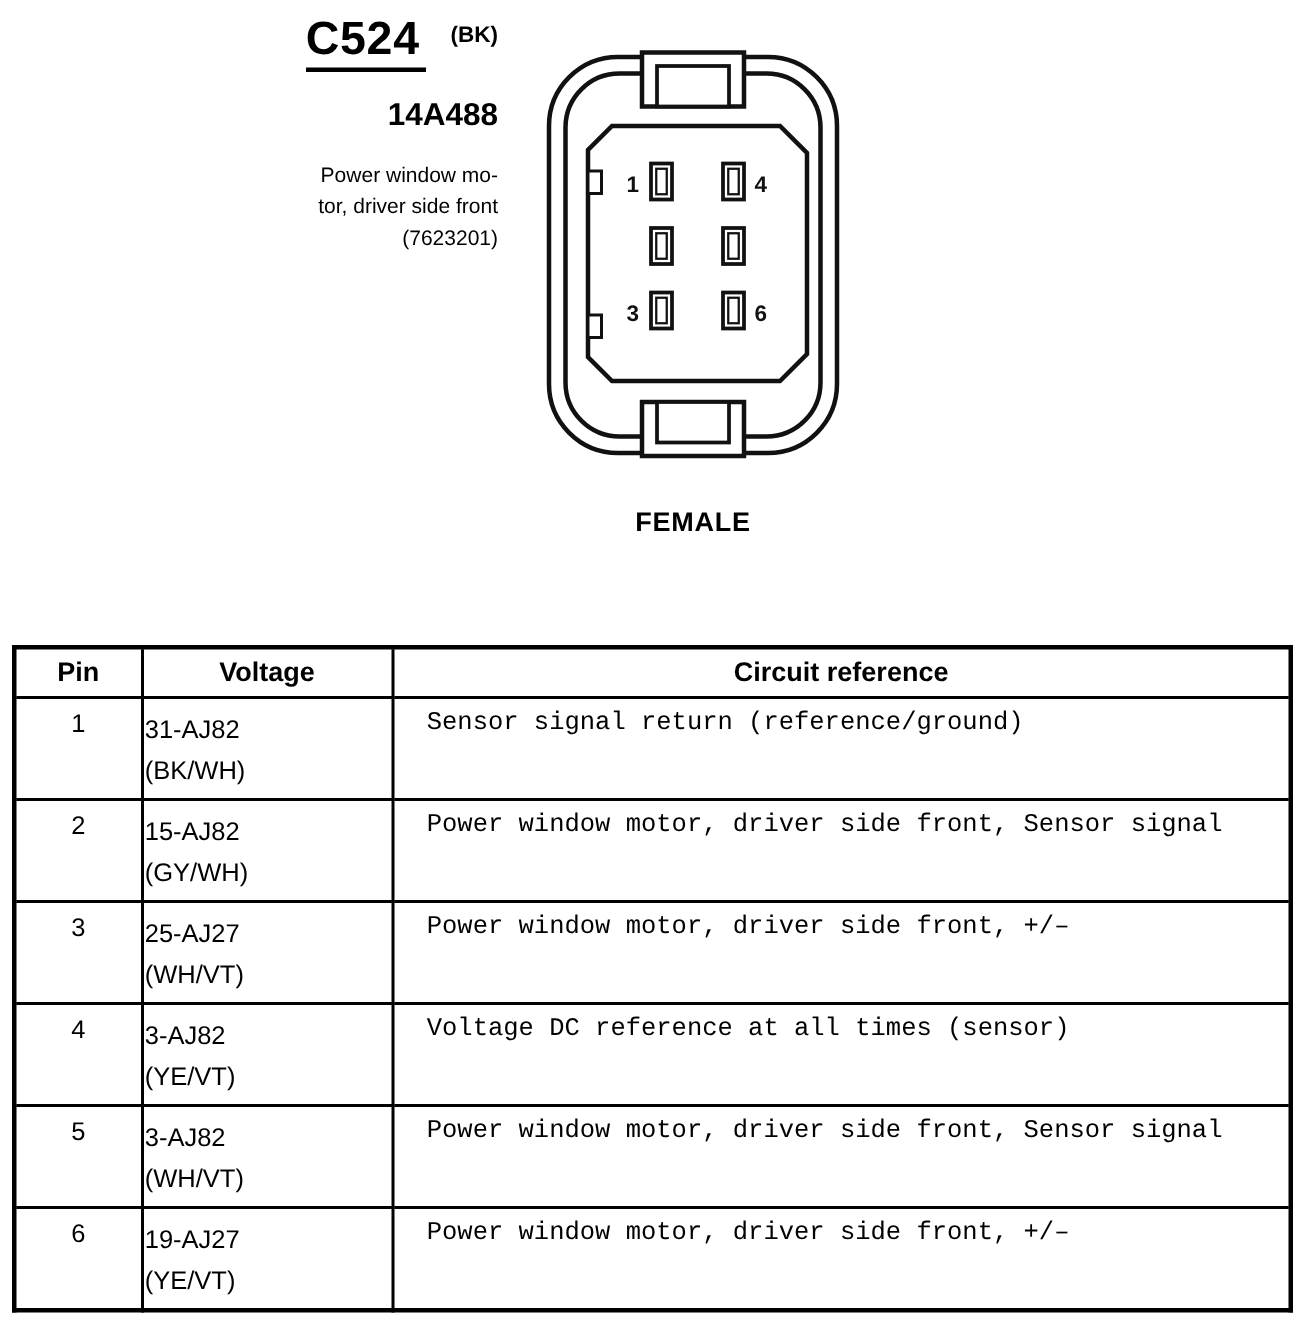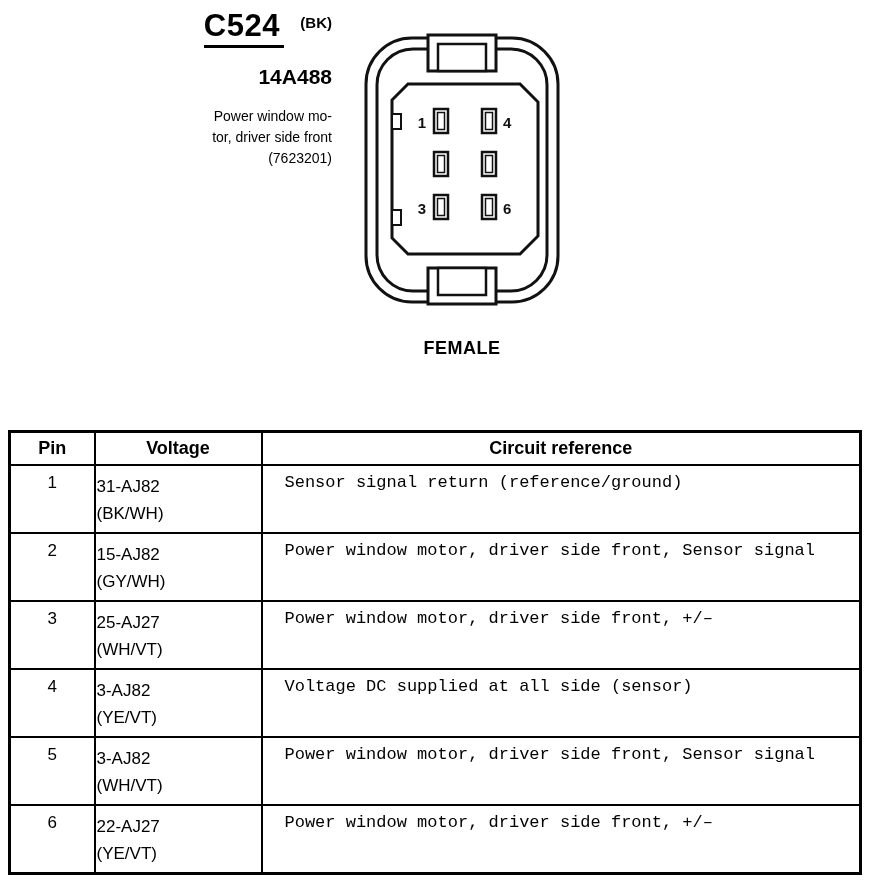--- a/index.html
+++ b/index.html
@@ -151,32 +151,32 @@
         <div>(WH/VT)</div>
       </td>
       <td class="function-cell">Power window motor, driver side front, +/–</td>
     </tr>
     <tr>
       <td class="pin-cell">4</td>
       <td class="circuit-cell">
         <div>3-AJ82</div>
         <div>(YE/VT)</div>
       </td>
-      <td class="function-cell">Voltage DC supplied at all side (sensor)</td>
+      <td class="function-cell">Voltage DC reference at all times (sensor)</td>
     </tr>
     <tr>
       <td class="pin-cell">5</td>
       <td class="circuit-cell">
         <div>3-AJ82</div>
         <div>(WH/VT)</div>
       </td>
       <td class="function-cell">Power window motor, driver side front, Sensor signal</td>
     </tr>
     <tr>
       <td class="pin-cell">6</td>
       <td class="circuit-cell">
-        <div>22-AJ27</div>
+        <div>19-AJ27</div>
         <div>(YE/VT)</div>
       </td>
       <td class="function-cell">Power window motor, driver side front, +/–</td>
     </tr>
   </tbody>
 </table>
 
 </body></html>

